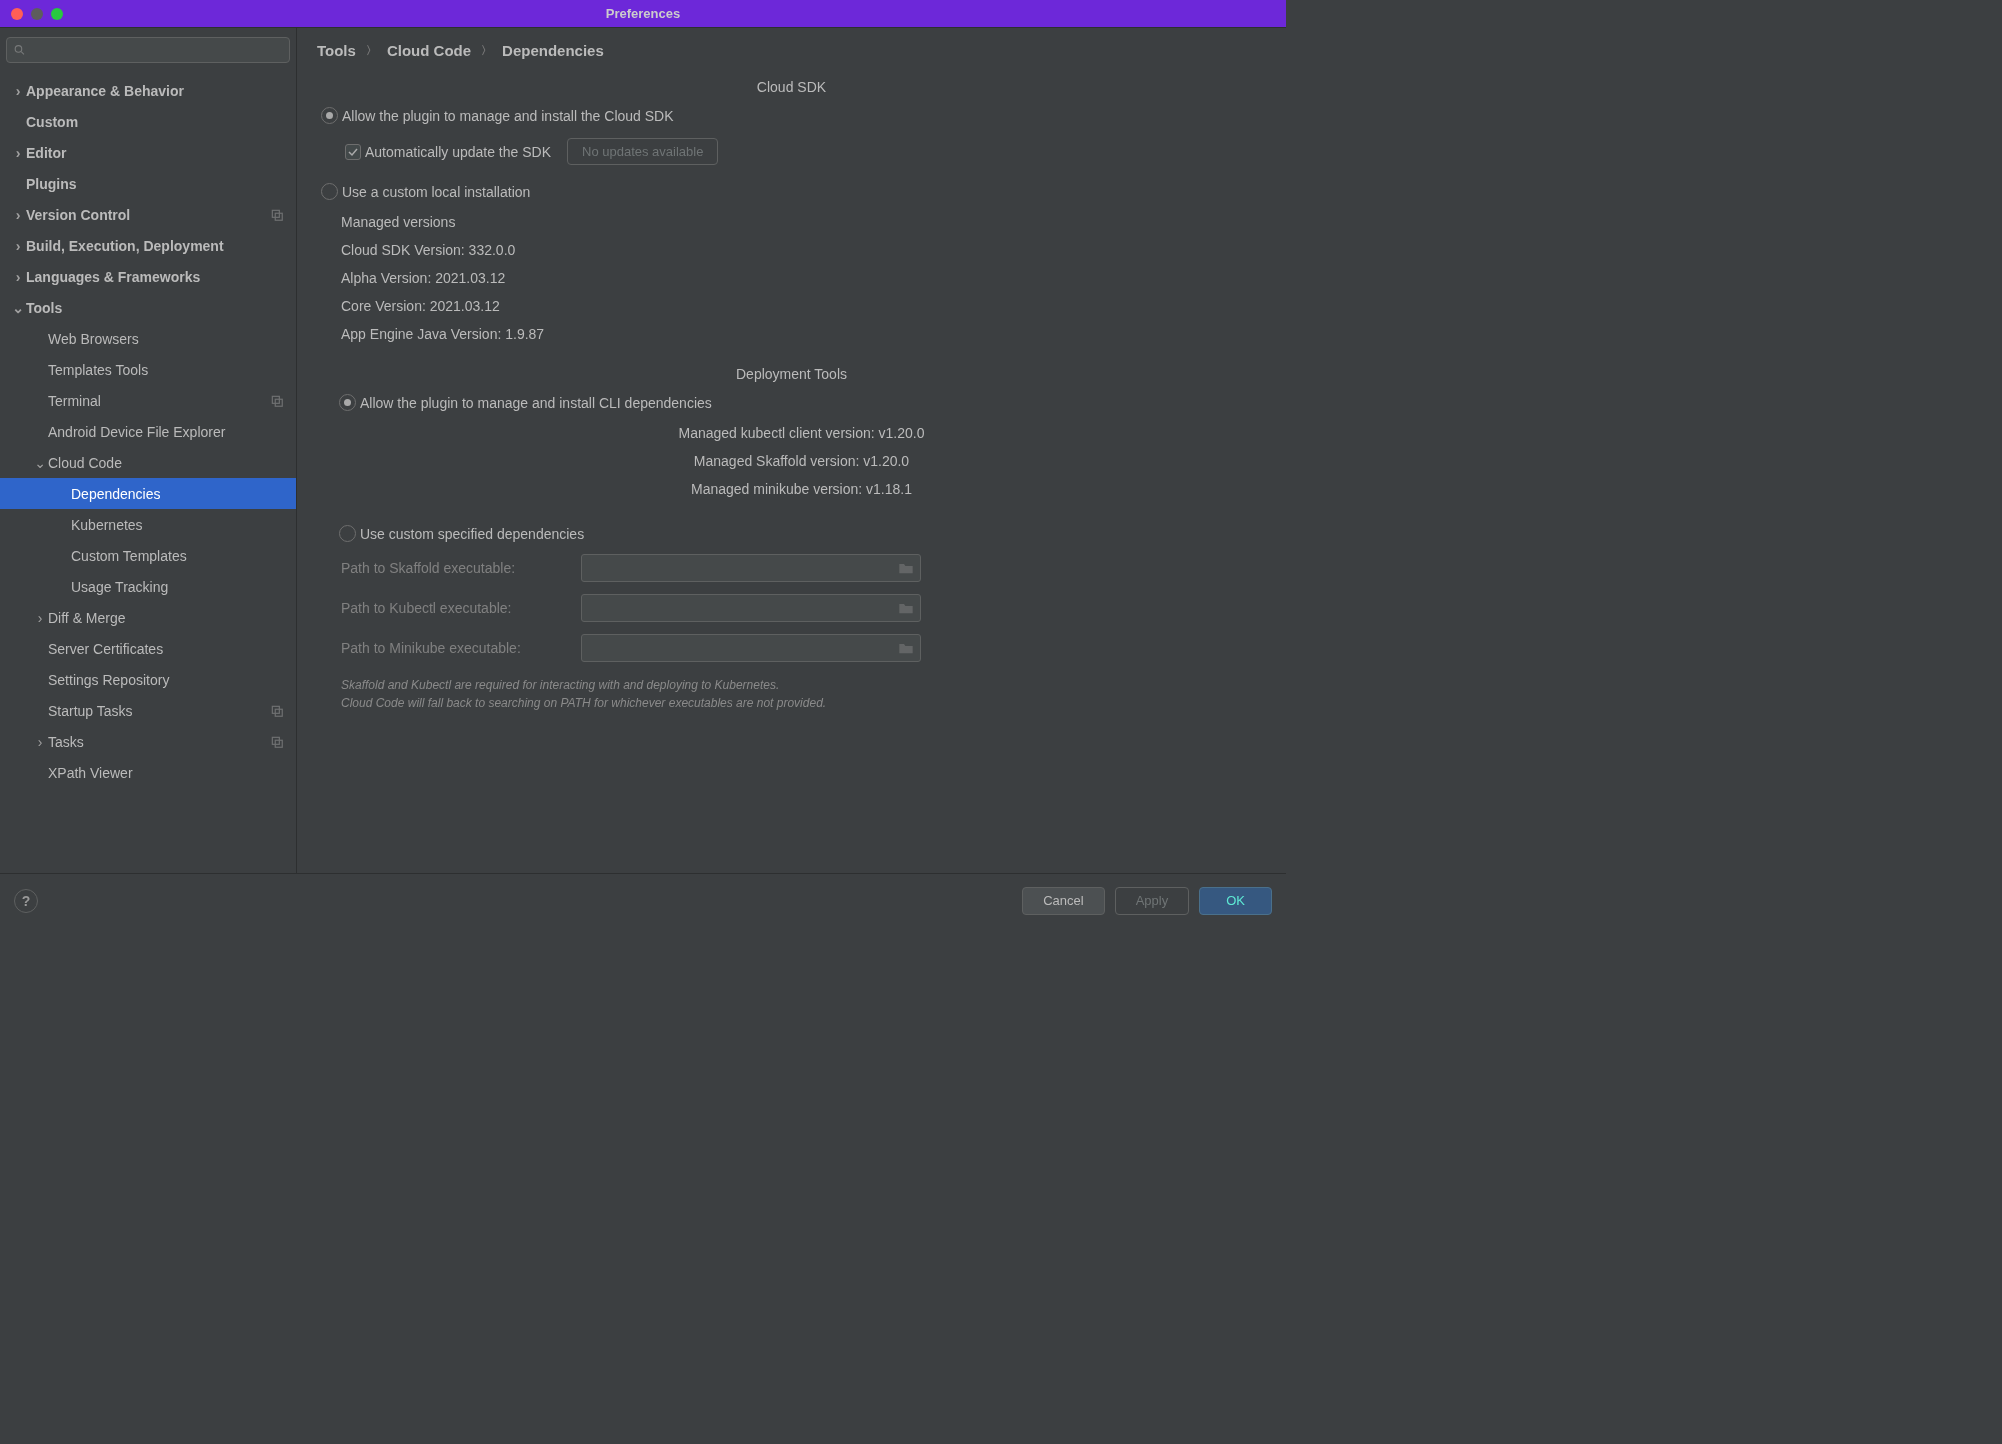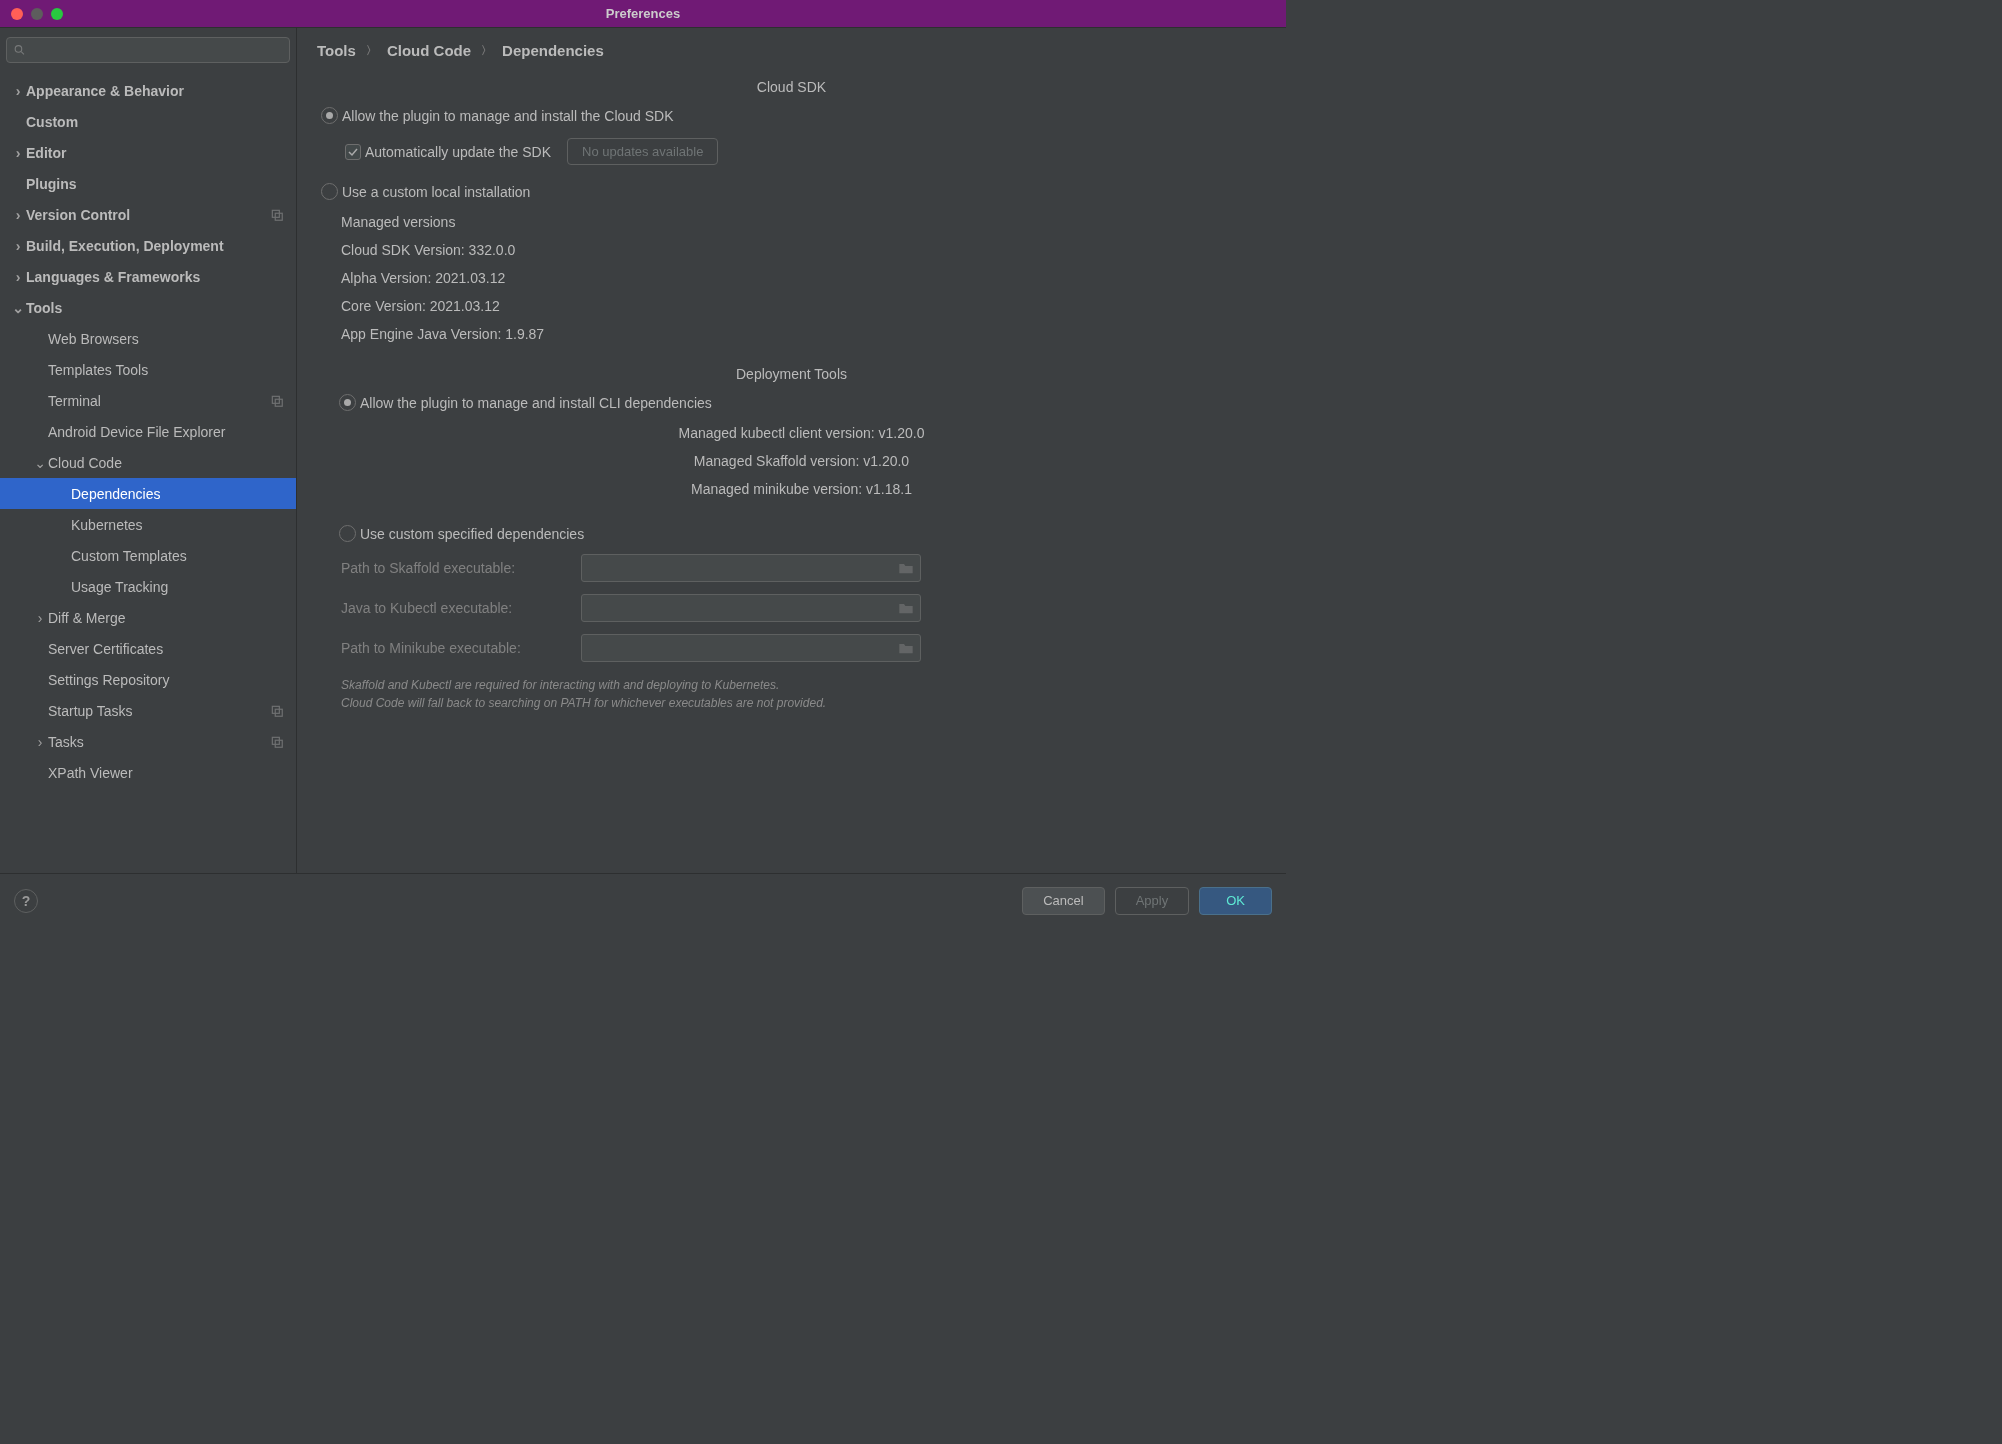--- a/index.html
+++ b/index.html
@@ -11,21 +11,21 @@
     width: 1286px;
     height: 927px;
     overflow: hidden;
     display: flex;
     flex-direction: column;
   }
 
   
   .titlebar {
     height: 28px;
-    background: #701a75;
+    background: #6d28d9;
     display: flex;
     align-items: center;
     position: relative;
     border-bottom: 1px solid #2d2f30;
   }
   .traffic-lights {
     display: flex;
     gap: 8px;
     padding-left: 11px;
   }
@@ -514,21 +514,21 @@
         <label>Path to Skaffold executable:</label>
         <div class="path-input">
           <input type="text" style="">
           <svg class="folder-icon" width="16" height="14" viewBox="0 0 24 20" fill="#888">
               <path d="M2 4h7l2 3h11v11H2z"></path>
             </svg>
         </div>
       </div>
 
       <div class="path-row">
-        <label>Java to Kubectl executable:</label>
+        <label>Path to Kubectl executable:</label>
         <div class="path-input">
           <input type="text" style="">
           <svg class="folder-icon" width="16" height="14" viewBox="0 0 24 20" fill="#888">
               <path d="M2 4h7l2 3h11v11H2z"></path>
             </svg>
         </div>
       </div>
 
       <div class="path-row">
         <label>Path to Minikube executable:</label>

